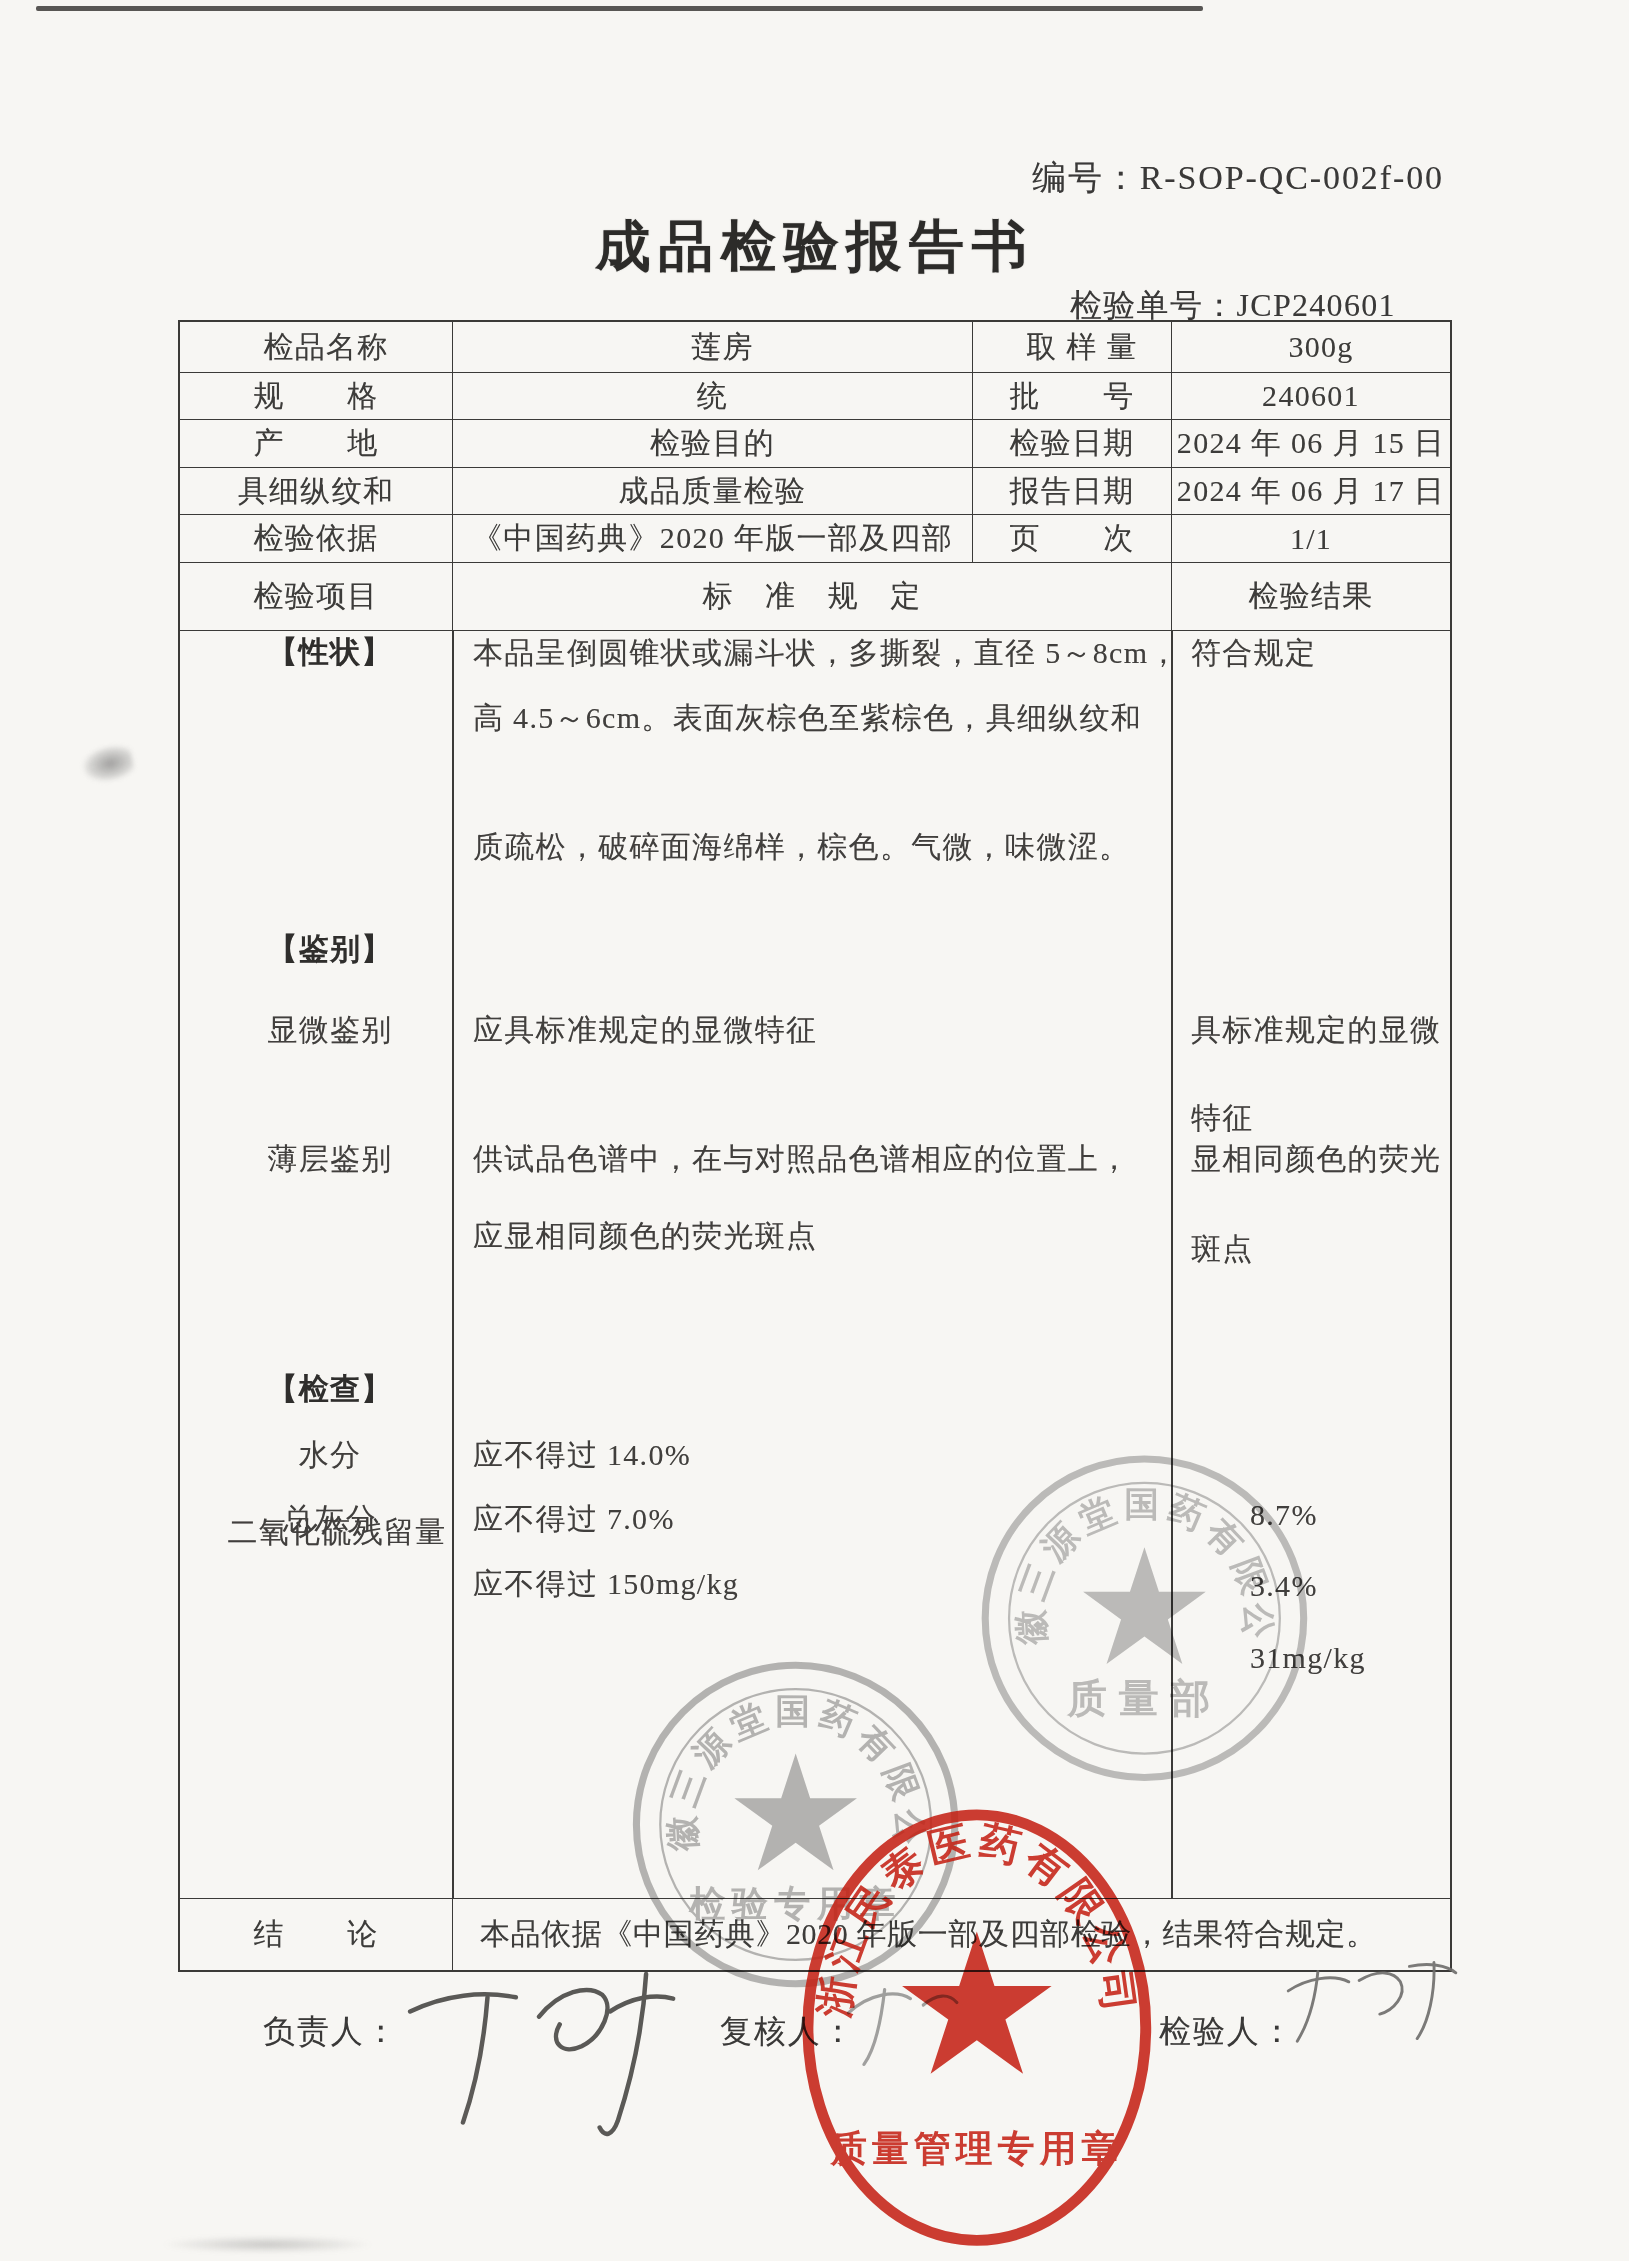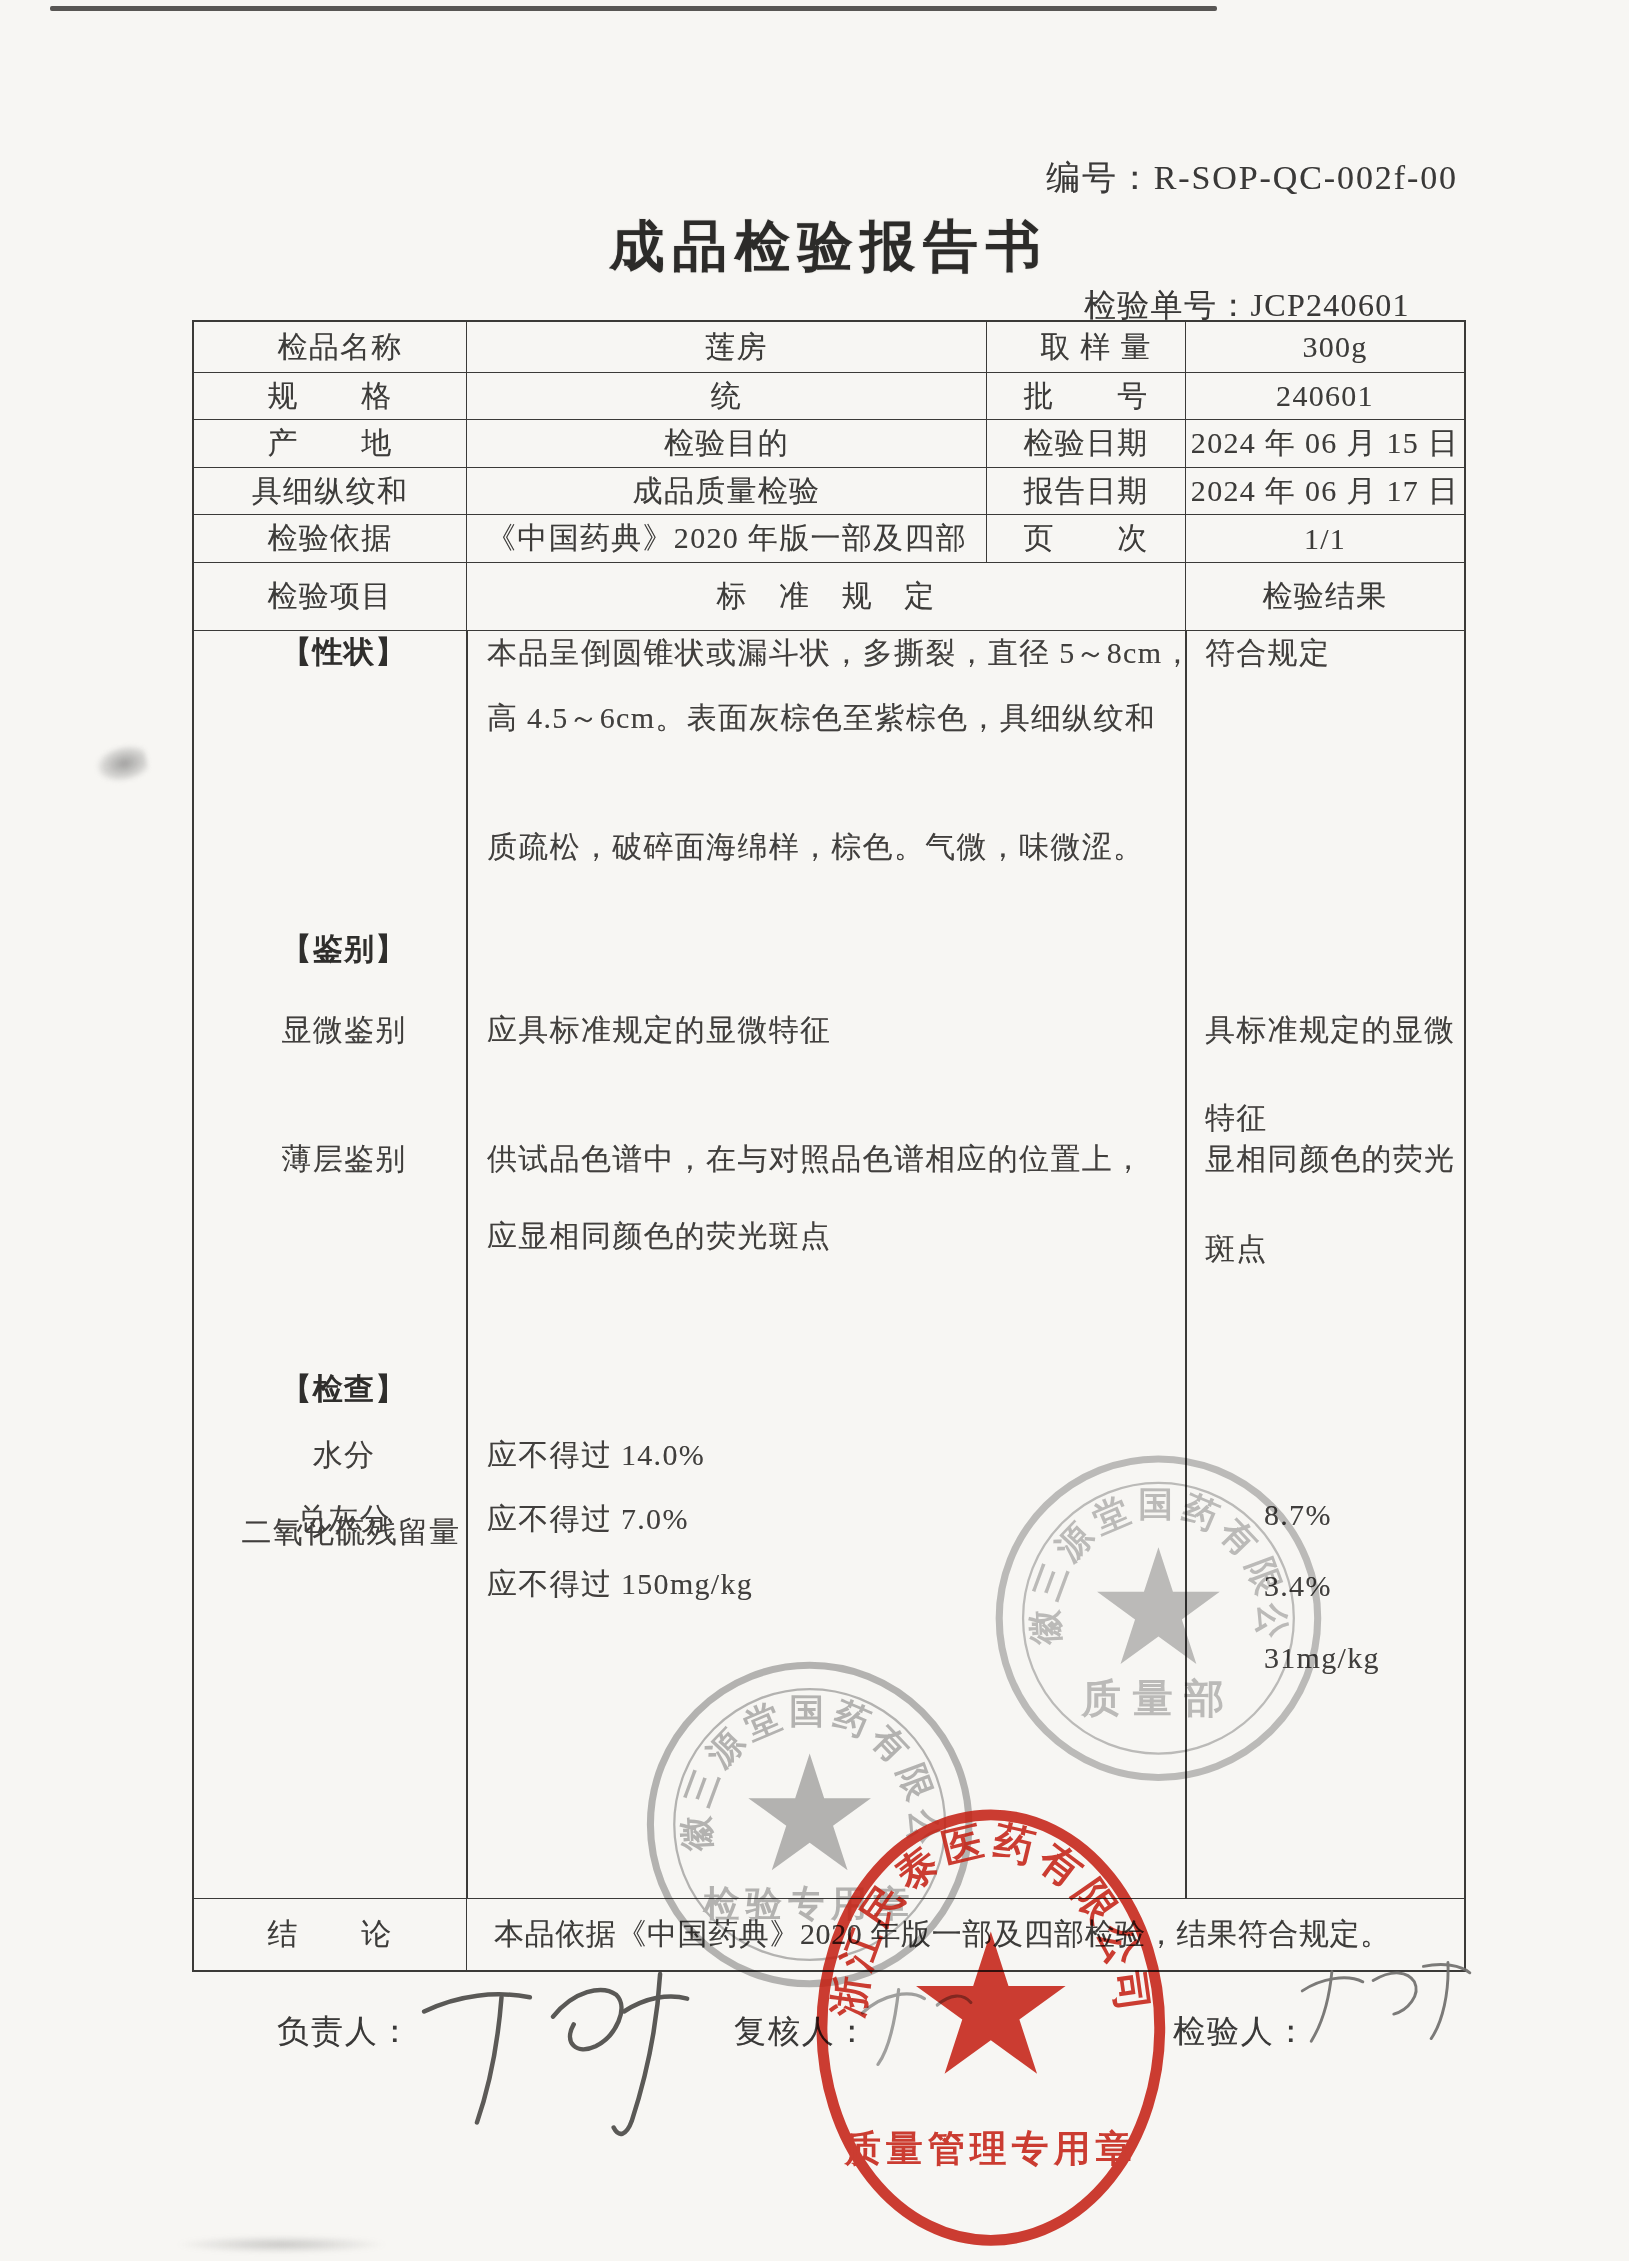--- a/index.html
+++ b/index.html
@@ -2,21 +2,21 @@
 <html style="font-size:10.3px"><head>
 <meta charset="utf-8">
 <style>
   html,body{margin:0;padding:0;}
   body{
     width:1630px;height:2261px;position:relative;overflow:hidden;
     background:#f7f6f3;
     font-family:"Liberation Serif","DejaVu Serif",serif;
     color:#3d3c3a;
   }
-  .page{position:absolute;inset:0;margin-left:14px;}
+  .page{position:absolute;inset:0;}
   
   .scan-topline{position:absolute;left:36px;top:6.4px;width:1167px;height:4.5px;background:#2f2e2c;opacity:.8;border-radius:1.9px;}
   .smudge{position:absolute;left:83px;top:747px;width:50px;height:34px;
     background:radial-gradient(ellipse at 55% 50%, rgba(90,90,90,.55), rgba(120,120,120,.25) 55%, rgba(150,150,150,0) 75%);
     filter:blur(1.9px);transform:rotate(-12deg);}
   .smudge2{position:absolute;left:161px;top:2236px;width:213px;height:17px;
     background:radial-gradient(ellipse at 50% 50%, rgba(110,110,110,.35), rgba(140,140,140,0) 70%);
     filter:blur(2.6px);}
 
   .doc-code{position:absolute;left:1032px;top:155px;font-size:34px;letter-spacing:1.9px;color:#3a3938;

